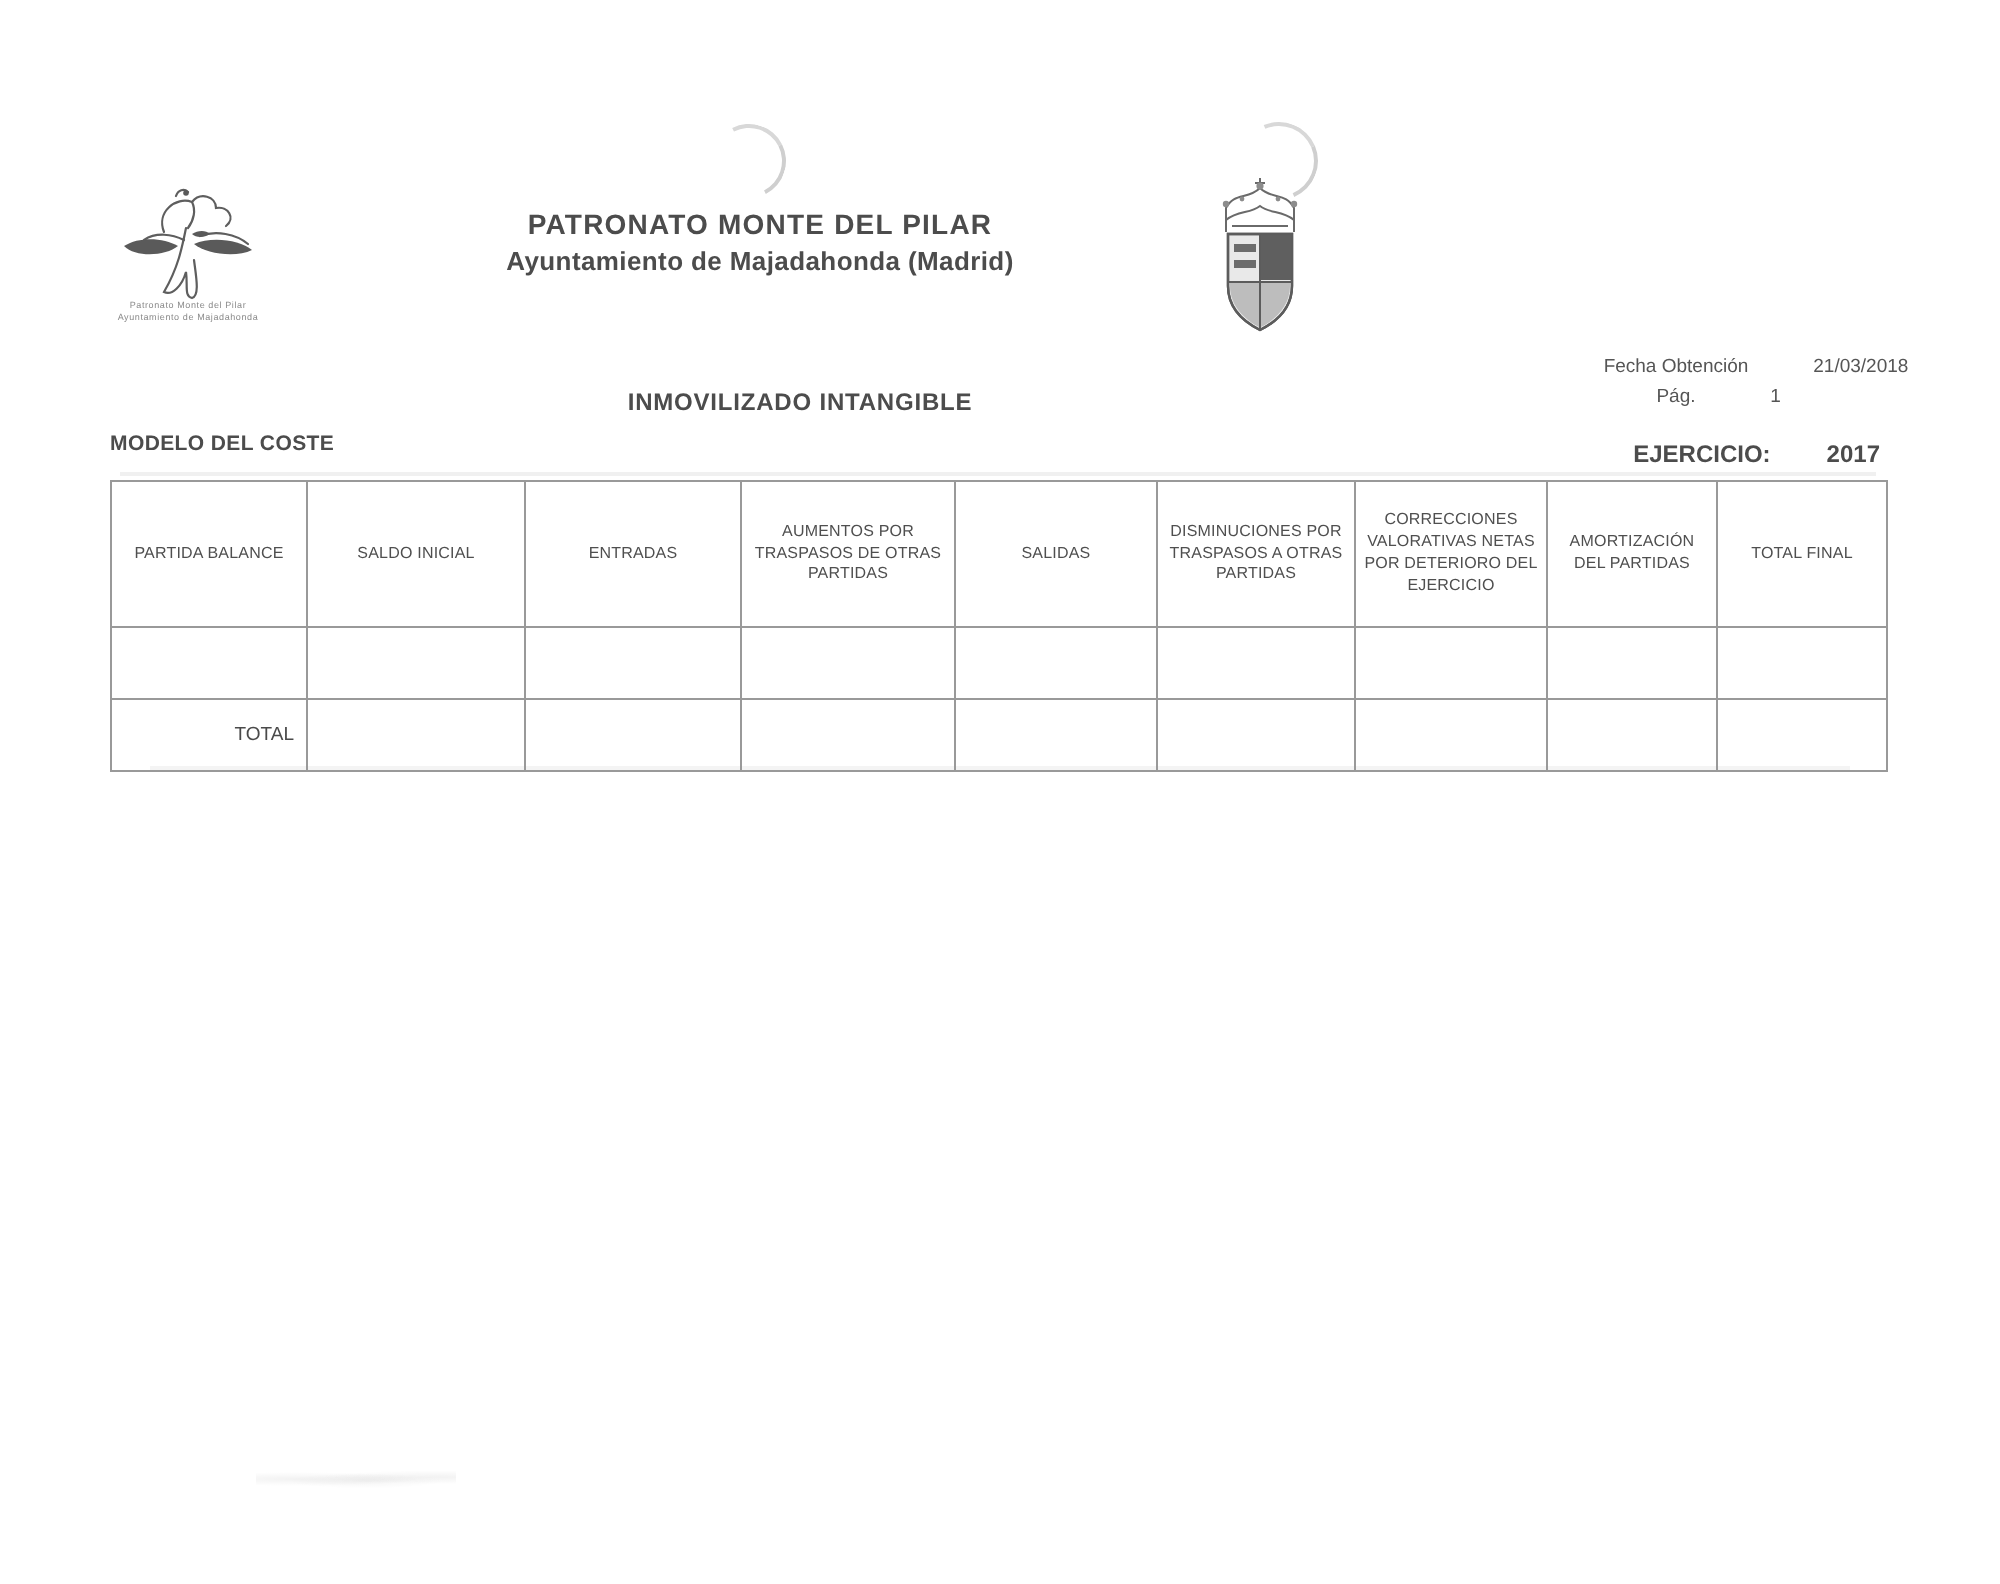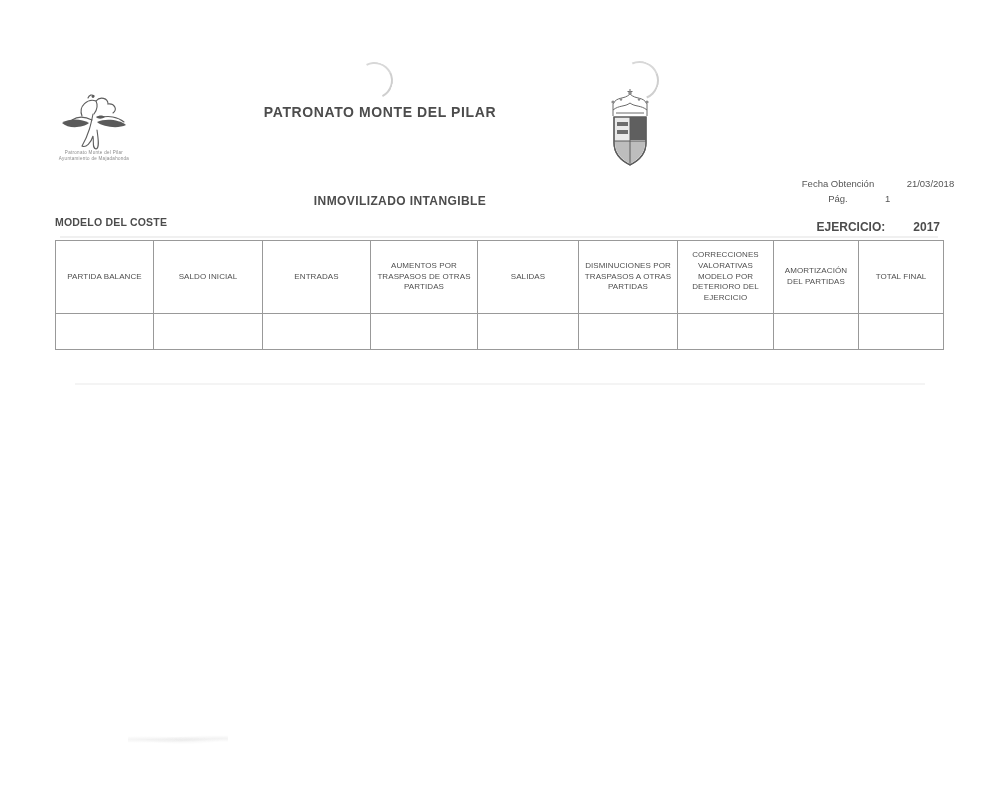--- a/index.html
+++ b/index.html
@@ -95,20 +95,21 @@
     <path d="M44,23 C47,21 51,21 53,23 C50,25 46,25 44,23 Z"></path>
   </g>
 </svg>
 <div class="logo-caption">
   <div>Patronato Monte del Pilar</div>
   <div>Ayuntamiento de Majadahonda</div>
 </div>
 
 <div class="org-header">
   <div class="org-title">PATRONATO MONTE DEL PILAR</div>
+  <div class="org-subtitle">Ayuntamiento de Majadahonda (Madrid)</div>
 </div>
 
 <svg class="coat-of-arms" viewBox="0 0 46 80">
   <g fill="none" stroke="#6a6a6a" stroke-width="1">
     <path d="M23,1 V6 M20.5,3.5 H25.5"></path>
     <path d="M6,28 V16 C10,8 17,12 23,6 C29,12 36,8 40,16 V28"></path>
     <path d="M6,22 C12,17 18,19 23,15 C28,19 34,17 40,22"></path>
     <path d="M9,25 H37"></path>
   </g>
   <g fill="#8c8c8c" stroke="none">
@@ -158,31 +159,42 @@
       <col style="width:85px">
   </colgroup>
   <thead>
     <tr>
       <th>PARTIDA BALANCE</th>
       <th>SALDO INICIAL</th>
       <th>ENTRADAS</th>
       <th>AUMENTOS POR TRASPASOS DE OTRAS PARTIDAS</th>
       <th>SALIDAS</th>
       <th>DISMINUCIONES POR TRASPASOS A OTRAS PARTIDAS</th>
-      <th>CORRECCIONES VALORATIVAS MODELO POR DETERIORO DEL EJERCICIO</th>
+      <th>CORRECCIONES VALORATIVAS NETAS POR DETERIORO DEL EJERCICIO</th>
       <th>AMORTIZACIÓN DEL PARTIDAS</th>
       <th>TOTAL FINAL</th>
     </tr>
   </thead>
   <tbody>
     <tr>
       <td></td>
       <td></td>
       <td></td>
       <td></td>
       <td></td>
       <td></td>
       <td></td>
       <td></td>
       <td></td>
     </tr>
+    <tr>
+      <td class="total-cell">TOTAL</td>
+      <td></td>
+      <td></td>
+      <td></td>
+      <td></td>
+      <td></td>
+      <td></td>
+      <td></td>
+      <td></td>
+    </tr>
   </tbody>
 </table>
 
 </body></html>

